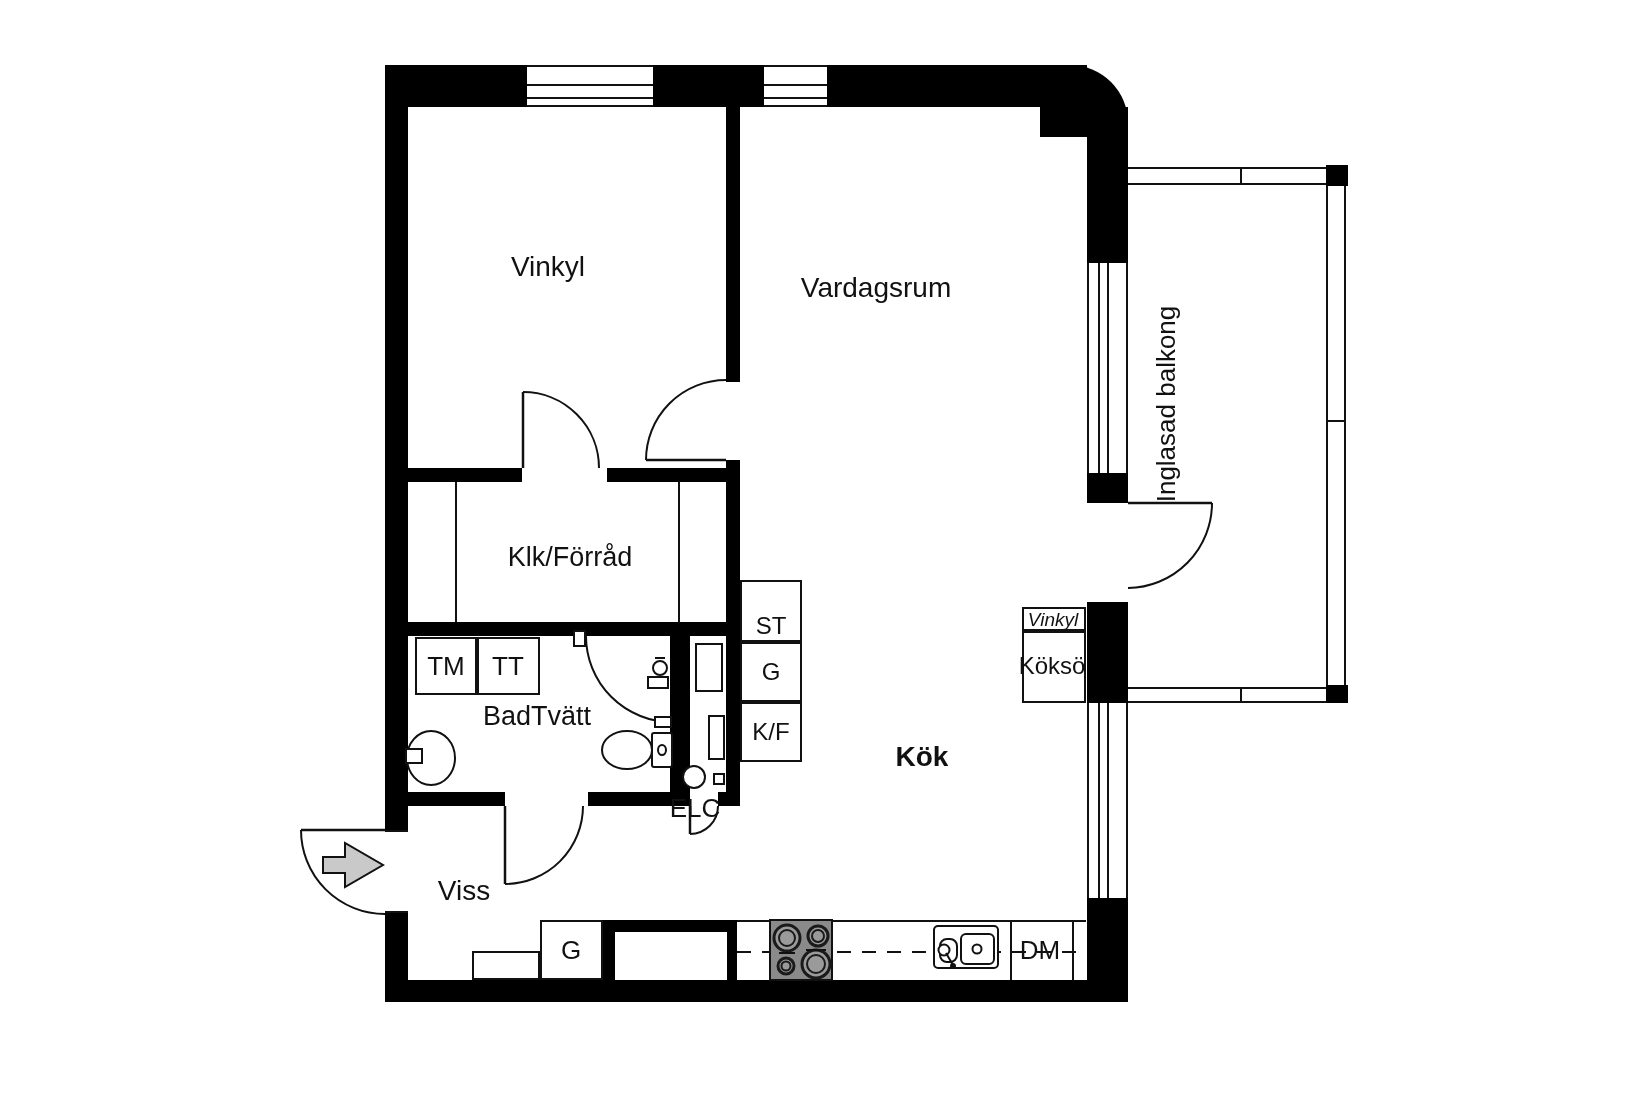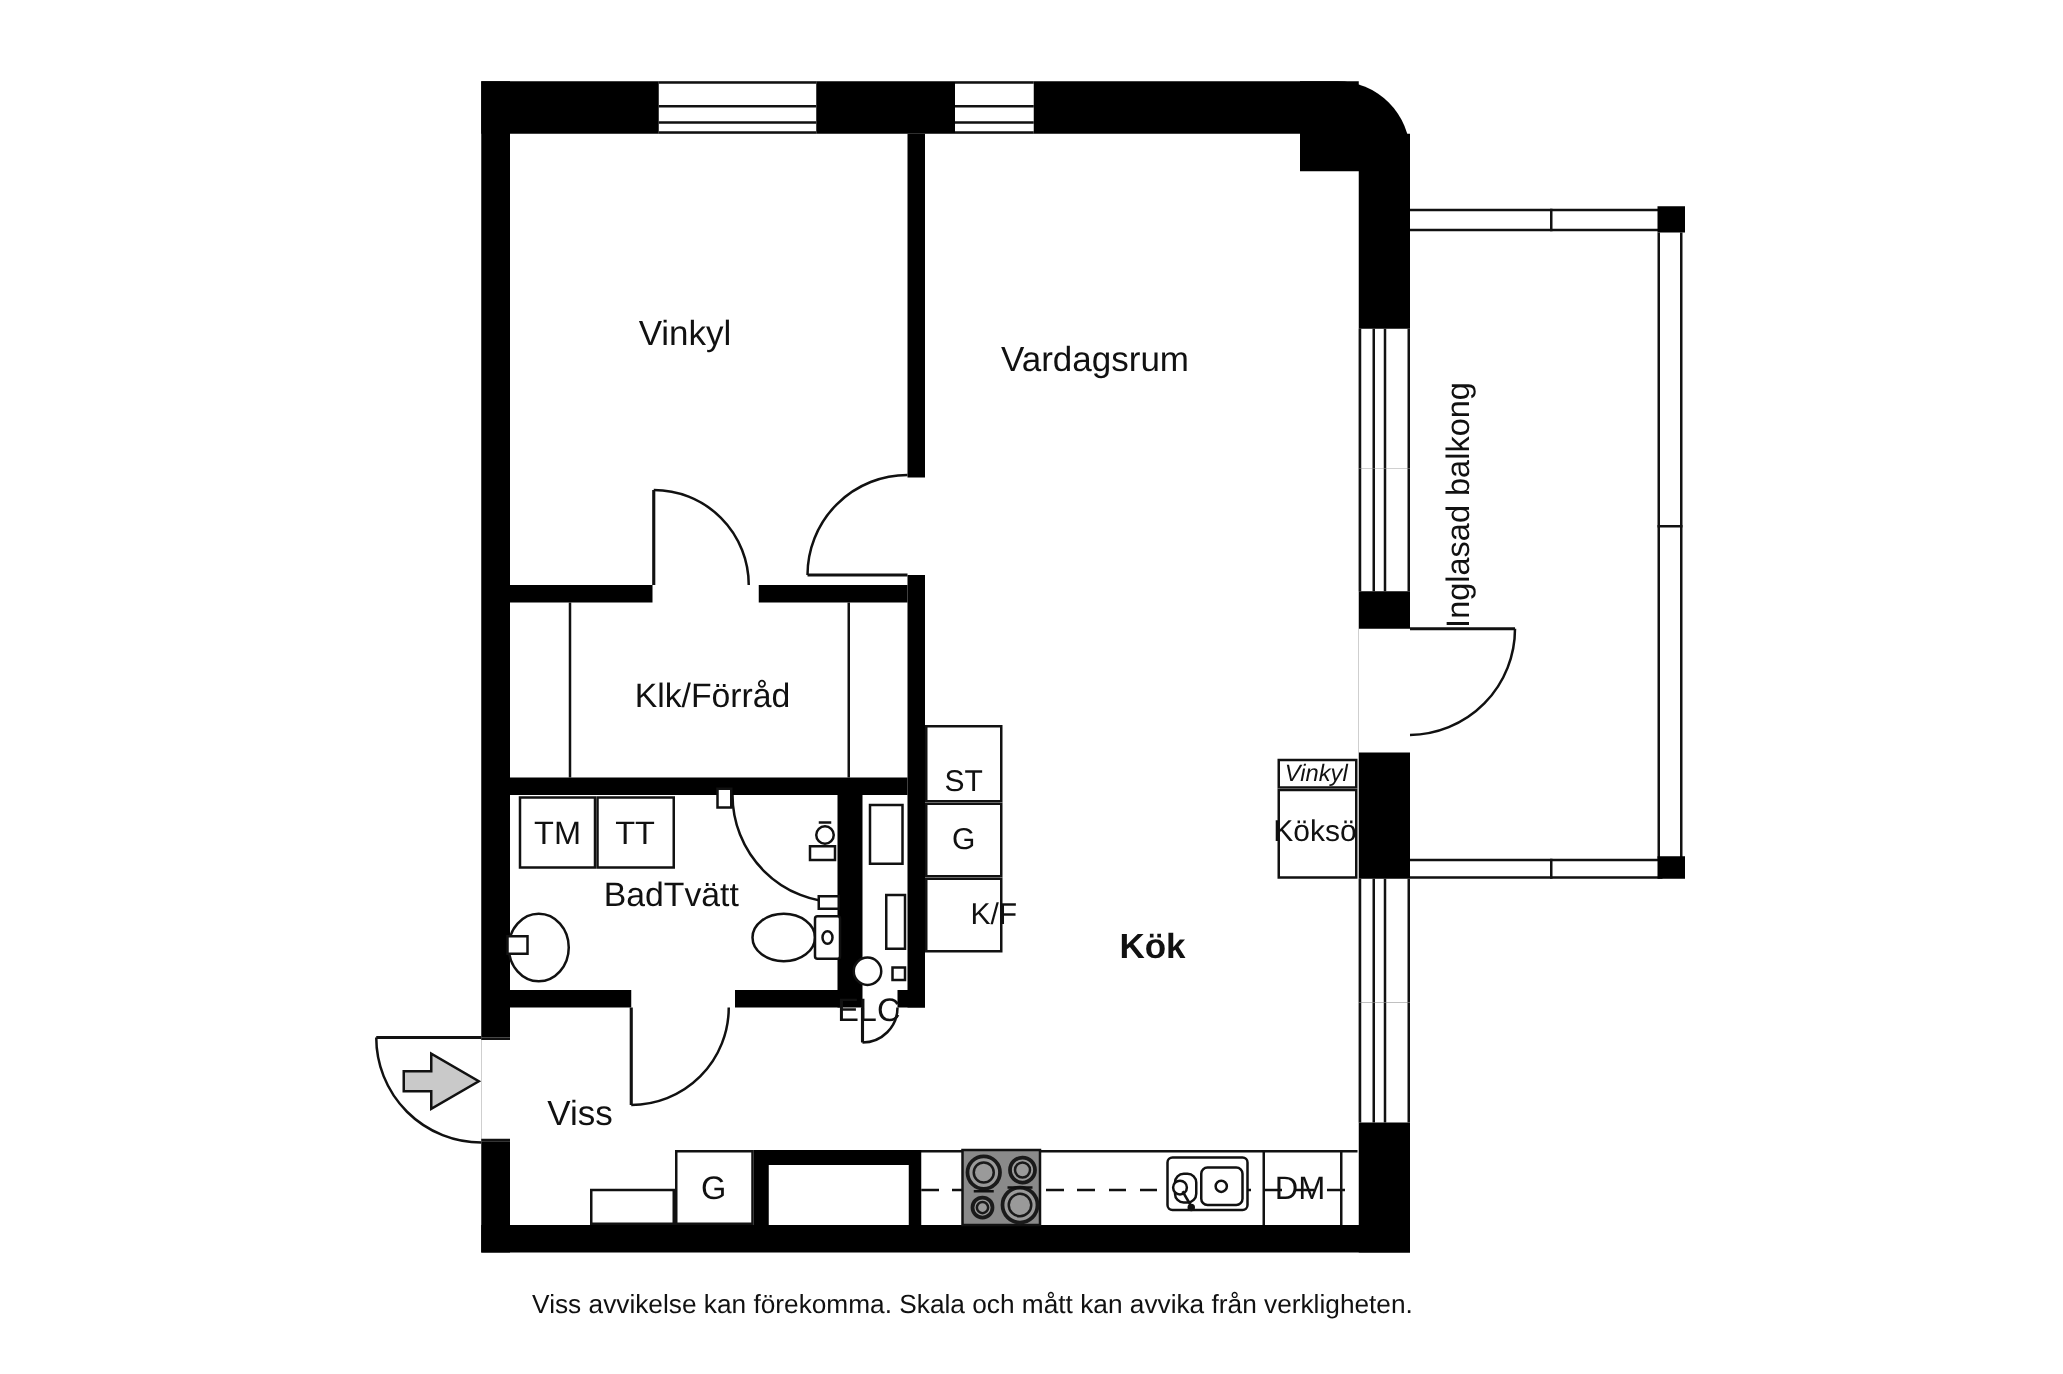--- a/index.html
+++ b/index.html
@@ -202,21 +202,20 @@
   <div class="label f27" style="left:570px;top:557px;">Klk/Förråd</div>
   <div class="label f27" style="left:537px;top:716px;">BadTvätt</div>
   <div class="label f28" style="left:464px;top:891px;">Viss</div>
   <div class="label f28" style="left:922px;top:757px;font-weight:bold;">Kök</div>
   <div class="label f26 vert" style="left:1166px;top:404px;">Inglasad balkong</div>
 
   <div class="label f26" style="left:446px;top:666px;">TM</div>
   <div class="label f26" style="left:508px;top:666px;">TT</div>
   <div class="label f24" style="left:771px;top:626px;">ST</div>
   <div class="label f24" style="left:771px;top:672px;">G</div>
-  <div class="label f24" style="left:795px;top:732px;">K/F</div>
+  <div class="label f24" style="left:771px;top:732px;">K/F</div>
   <div class="label f26" style="left:695px;top:808px;">ELC</div>
   <div class="label f26" style="left:571px;top:950px;">G</div>
   <div class="label f26" style="left:1040px;top:950px;">DM</div>
   <div class="label f19" style="left:1053px;top:619px;">Vinkyl</div>
   <div class="label f24" style="left:1052px;top:666px;text-align:right;">Köksö</div>
 
-  <div class="label f21" style="left:778px;top:1044px;">Viss avvikelse kan förekomma. Skala och mått kan avvika från verkligheten.</div>
 </div>
 
 </body></html>

